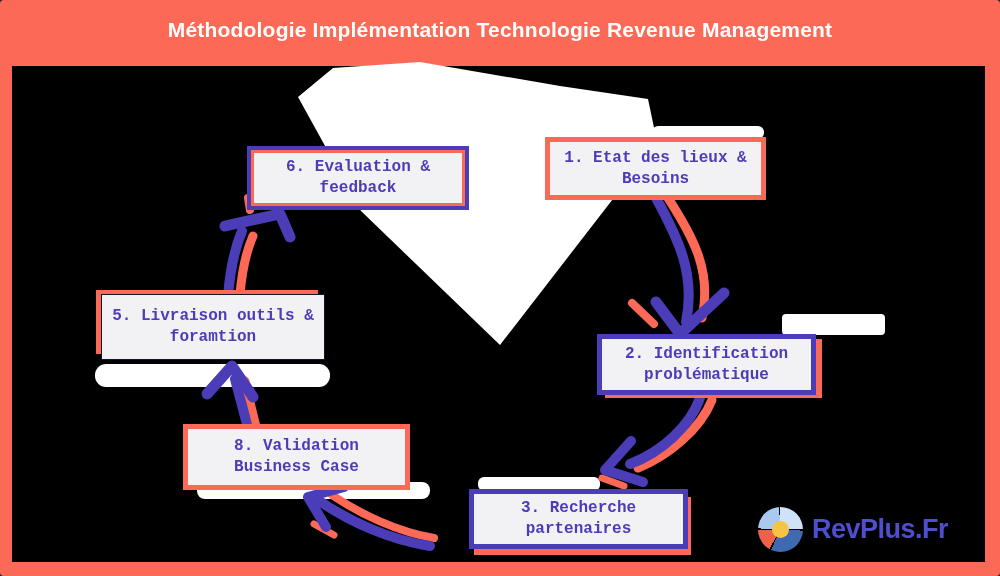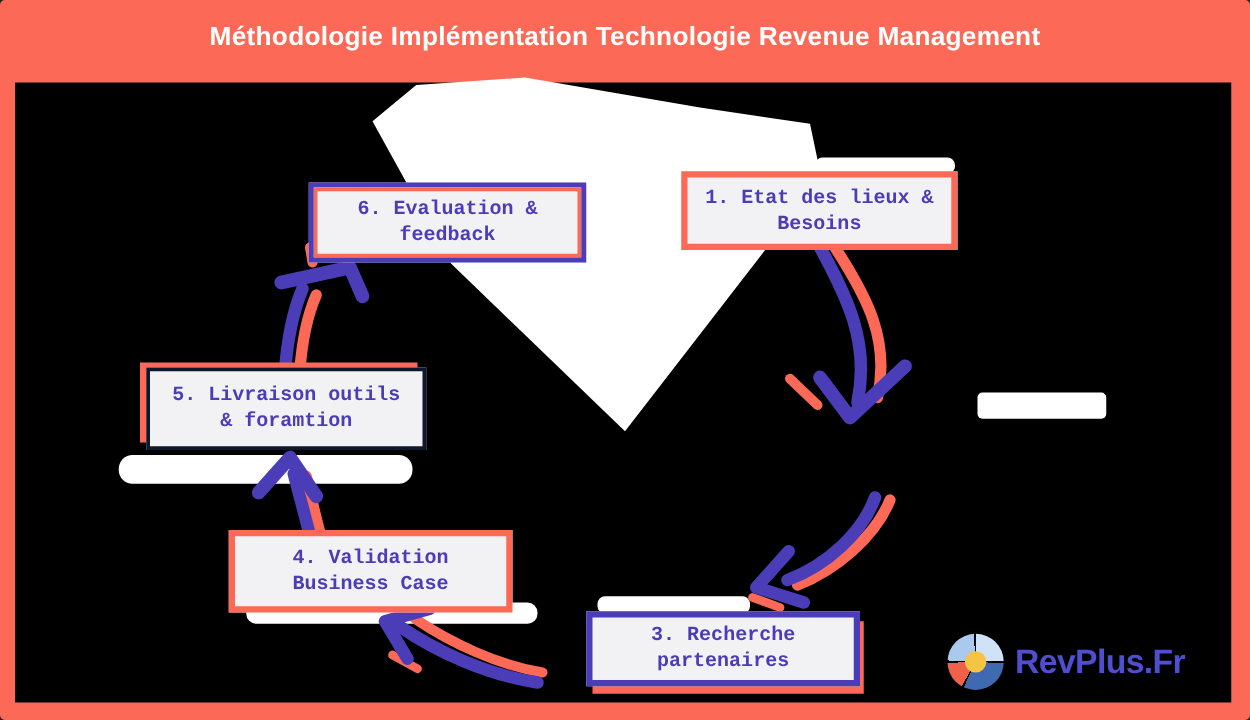--- a/index.html
+++ b/index.html
@@ -23,21 +23,21 @@
   .step-box{
     position:absolute;background:#F2F1F3;
     display:flex;align-items:center;justify-content:center;text-align:center;
     color:#4B3DB8;font-weight:700;font-size:16px;line-height:1.3;
     padding:4px 10px;box-sizing:border-box;font-family:Liberation Mono, monospace;
   }
   .b1{left:545px;top:137px;width:221px;height:63px;border:5px solid #FC6A57;}
   .b2{left:597px;top:334px;width:219px;height:61px;border:5px solid #4B3DB8;box-shadow:7px 4px 0 -1px #FC6A57;}
   .b3{left:437px;top:489px;width:219px;height:60px;border:5px solid #4B3DB8;box-shadow:4px 7px 0 -1px #FC6A57;margin-left:32px;}
   .b4{left:183px;top:424px;width:227px;height:66px;border:5px solid #FC6A57;}
-  .b5{left:117px;top:294px;width:224px;height:66px;border:3px solid #0f172a;box-shadow:-6px -5px 0 -1px #FC6A57;}
+  .b5{left:101px;top:294px;width:224px;height:66px;border:1px solid #0f172a;box-shadow:-6px -5px 0 -1px #FC6A57;}
   .b6{left:247px;top:146px;width:222px;height:64px;border:4px solid #4B3DB8;box-shadow:inset 0 0 0 3px #FC6A57;}
   .logo{position:absolute;left:758px;top:507px;display:flex;align-items:center;}
   .pie{
     width:45px;height:45px;border-radius:50%;position:relative;
     background:conic-gradient(#CFE2F8 0deg 88deg,#000 88deg 93deg,#3F69B0 93deg 205deg,#000 205deg 210deg,#EF6149 210deg 268deg,#000 268deg 273deg,#A9C9EE 273deg 356deg,#000 356deg 360deg);
   }
   .pie-center{
     position:absolute;left:50%;top:50%;width:17px;height:17px;margin:-8.5px 0 0 -8.5px;
     border-radius:50%;background:#F6C443;
   }
@@ -93,25 +93,28 @@
       <path d="M 240 295 C 242 270 246 252 253 236" stroke="#FC6A57" stroke-width="9"></path>
       <path d="M 228 297 C 230 270 234 250 242 231" stroke="#4B3DB8" stroke-width="10"></path>
       <path d="M 225 226 L 280 214 L 290 237" stroke="#4B3DB8" stroke-width="11"></path>
       <path d="M 248 198 L 250 210" stroke="#FC6A57" stroke-width="8"></path>
     </g>
   </svg>
 
   <div class="step-box b1">
     <span>1. Etat des lieux &amp; Besoins</span>
   </div>
+  <div class="step-box b2">
+    <span>2. Identification problématique</span>
+  </div>
   <div class="step-box b3">
     <span>3. Recherche partenaires</span>
   </div>
   <div class="step-box b4">
-    <span>4. Validation Business Case</span>
+    <span>8. Validation Business Case</span>
   </div>
   <div class="step-box b5">
     <span>5. Livraison outils &amp; foramtion</span>
   </div>
   <div class="step-box b6">
     <span>6. Evaluation &amp; feedback</span>
   </div>
 
   <div class="logo">
     <div class="pie">

